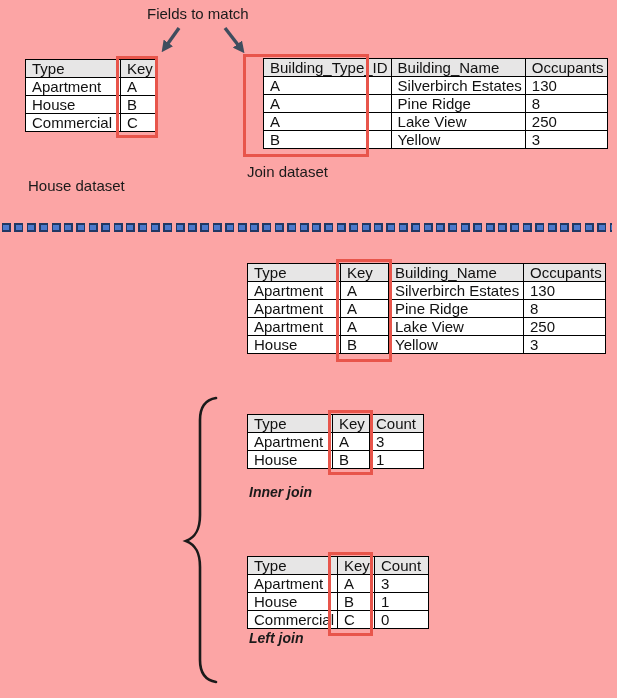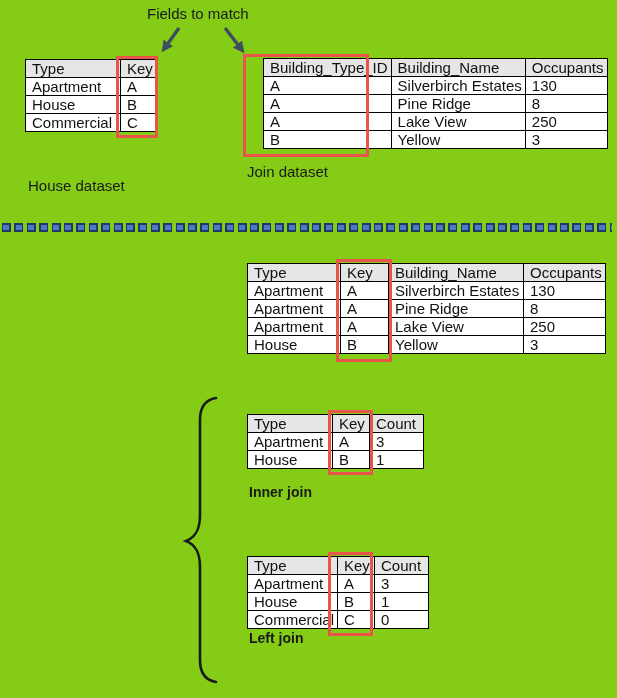--- a/index.html
+++ b/index.html
@@ -1,25 +1,25 @@
 <!DOCTYPE html>
 <html style="--highlight-red: #e8554b; --header-bg: #e7e6e6; --divider-blue: #4d79cc; --divider-navy: #203864; --arrow: #3f4d5e; --text: #1a1a1a;"><head>
 <meta charset="utf-8">
 <style>
   * { box-sizing: border-box; }
   html,body { margin:0; padding:0; }
   body {
     font-family: "Liberation Sans", sans-serif;
     background:#fff; color:#111;
   }
-  .canvas { position:relative; width:617px; height:698px; background:#84cc16; overflow:hidden; }
+  .canvas { position:relative; width:617px; height:698px; background:#fca5a5; overflow:hidden; }
 
   .lbl { position:absolute; font-size:15px; white-space:nowrap; color:#1a1a1a; }
   .lbl b { font-weight:700; }
-  .sub { position:absolute; font-size:14px; font-weight:700; white-space:nowrap; color:#1a1a1a; }
+  .sub { position:absolute; font-size:14px; font-weight:700; white-space:nowrap; color:#1a1a1a;font-style:italic; }
 
   table.data {
     position:absolute; border-collapse:collapse; table-layout:fixed;
     font-size:15px; border:1.5px solid #000; background:#fff;
   }
   table.data th, table.data td {
     border:1px solid #000; height:18px; padding:0 3px 0 6px;
     text-align:left; font-weight:400; vertical-align:middle;
     white-space:nowrap; overflow:hidden; color:#111;
   }

